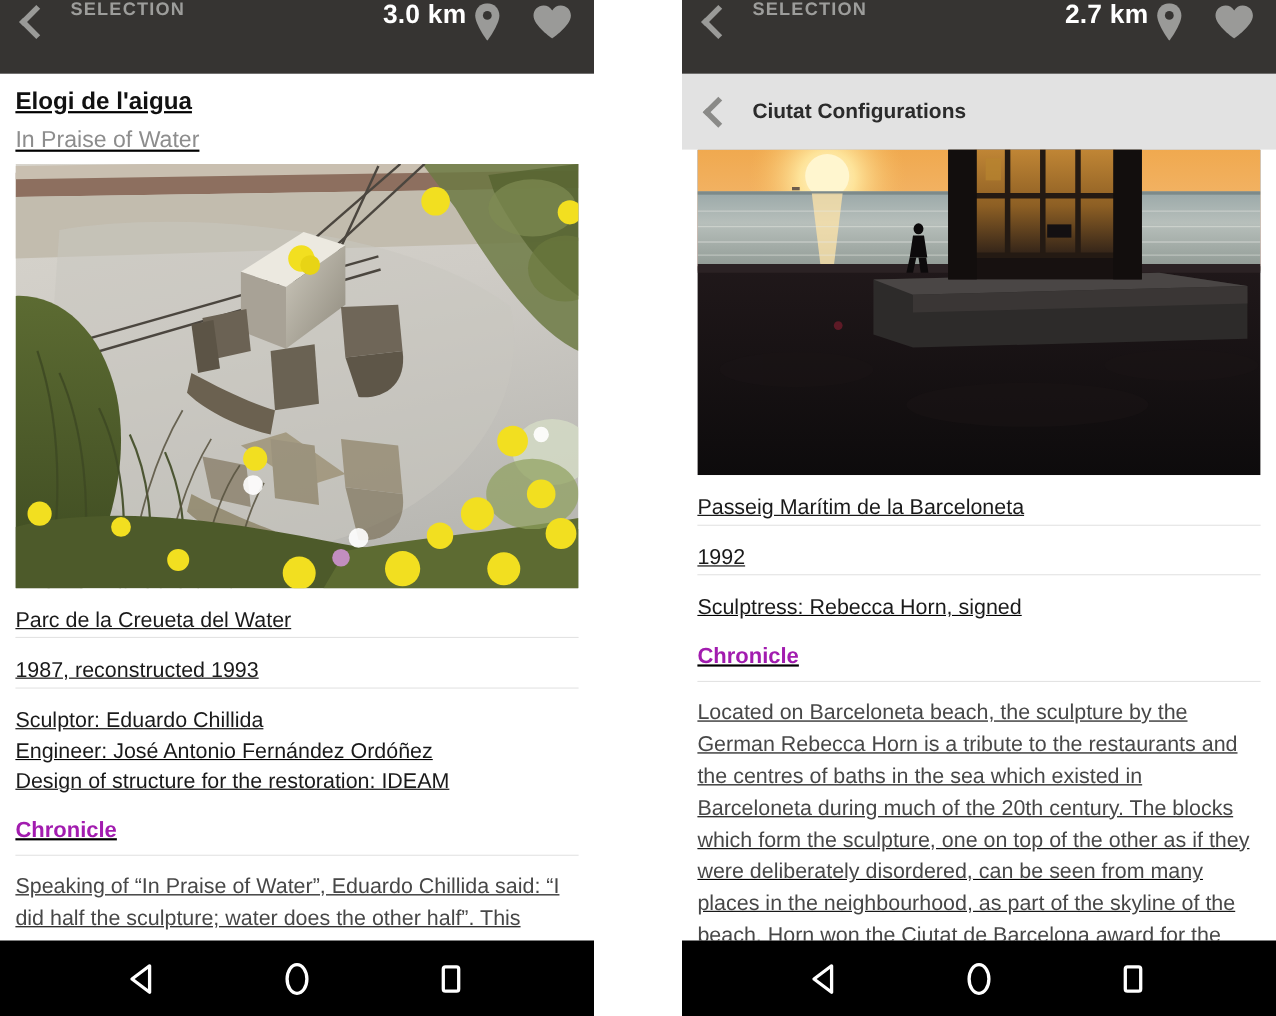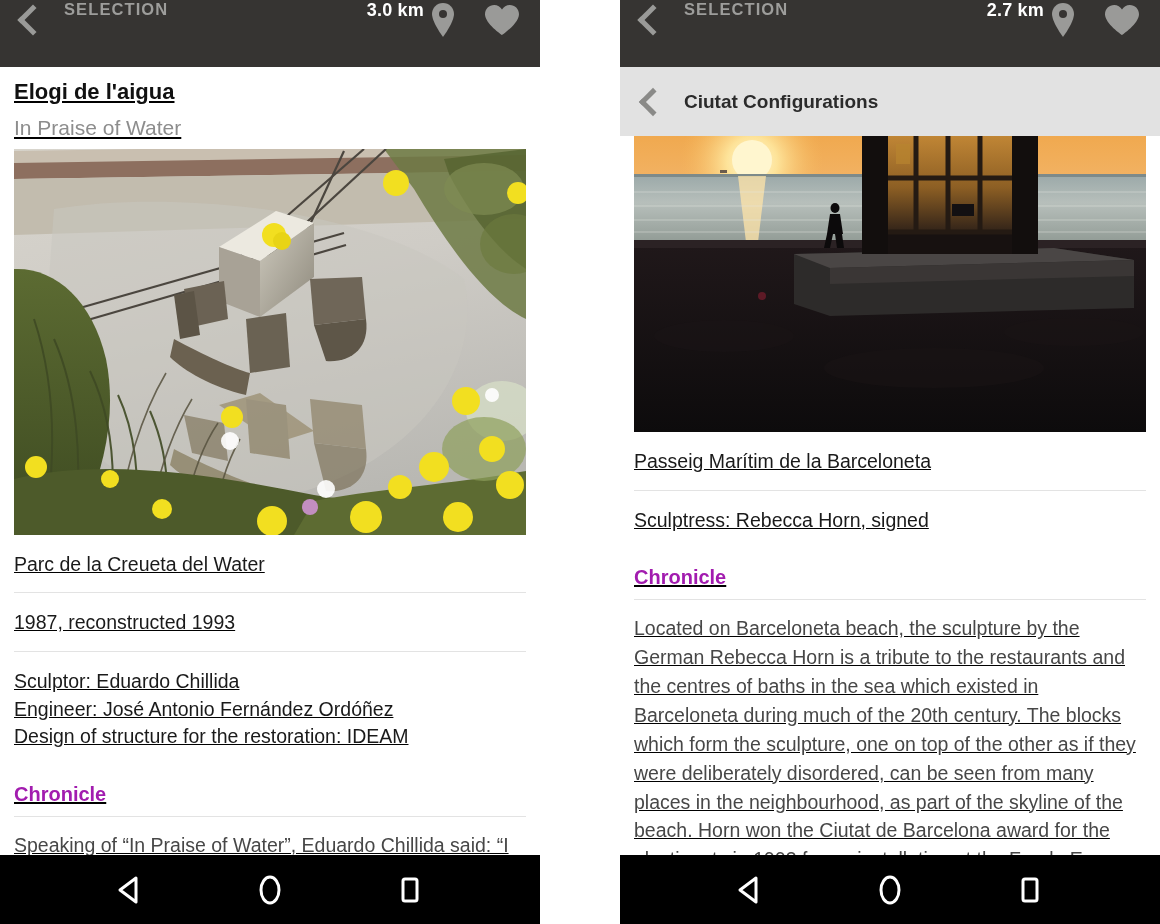--- a/index.html
+++ b/index.html
@@ -69,21 +69,21 @@
     color: #9d9d9b;
     font-size: 16.5px;
     font-weight: bold;
     letter-spacing: 1.1px;
     margin-left: 14px;
     white-space: nowrap;
   }
   .appbar-spacer { flex: 1 1 auto; }
   .appbar-dist {
     color: #ffffff;
-    font-size: 18px;
+    font-size: 24px;
     font-weight: bold;
     letter-spacing: 0.2px;
     white-space: nowrap;
   }
   .appbar-icon {
     flex: 0 0 auto;
     display: flex;
     align-items: center;
     justify-content: center;
     cursor: pointer;
@@ -145,21 +145,21 @@
     overflow: hidden;
   }
   .photo-left  { height: 386px; }
   .photo-right { width: 512px; height: 296px; }
 
   .info-rows { padding: 0 14px; }
   .info-row {
     font-size: 19.5px;
     color: #1a1a1a;
     line-height: 1.42;
-    padding: 16px 0 14px 0;
+    padding: 16px 0 1px 0;
     border-bottom: 1px solid #e3e3e3;
     white-space: pre-line;
   }
   .info-row.no-rule { border-bottom: none; }
   .section-head {
     font-size: 20px;
     font-weight: bold;
     color: #a21caf;
     padding: 18px 0 10px 0;
     border-bottom: 1px solid #e3e3e3;
@@ -497,20 +497,21 @@
                 <ellipse cx="300" cy="232" rx="110" ry="20"></ellipse>
                 <ellipse cx="440" cy="196" rx="70" ry="14"></ellipse>
               </g>
               <circle cx="128" cy="160" r="4" fill="#6e1c2a" opacity="0.8"></circle>
             </svg>
           </div>
         </div>
 
         <div class="info-rows">
           <div class="info-row">Passeig Marítim de la Barceloneta</div>
+          <div class="info-row">1992</div>
           <div class="info-row no-rule">Sculptress: Rebecca Horn, signed</div>
           <div class="section-head">Chronicle</div>
           <div class="body-text">Located on Barceloneta beach, the sculpture by the German Rebecca Horn is a tribute to the restaurants and the centres of baths in the sea which existed in Barceloneta during much of the 20th  century. The blocks which form the sculpture, one on top of the other as if they were deliberately disordered, can be seen from many places in the neighbourhood, as part of the skyline of the beach. Horn won the Ciutat de Barcelona award for the plastic arts in 1993 for an installation at the Fonda Europa,</div>
         </div>
 
       </div>
     </div>
 
     <div class="navbar">
       <div class="nav-btn">

